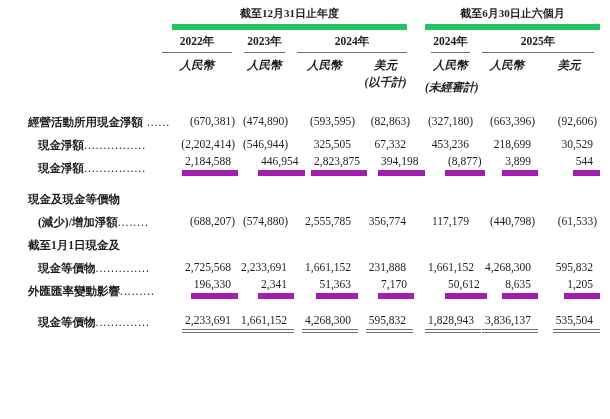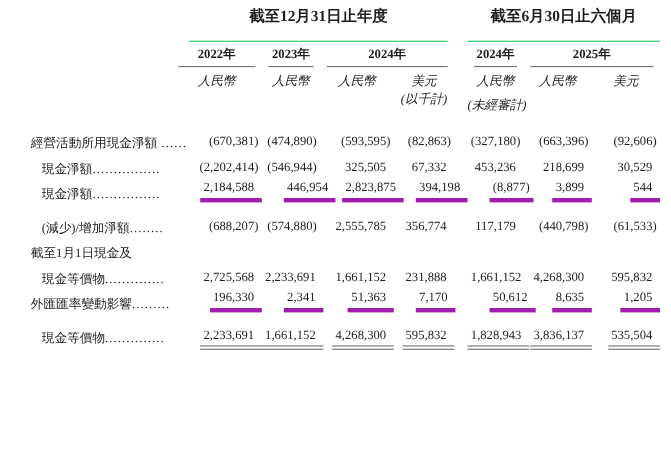--- a/index.html
+++ b/index.html
@@ -12,47 +12,47 @@
   .page{width:610px;height:419px;position:relative;}
   table.fin{
     border-collapse:collapse;table-layout:fixed;
     margin:6px 0 0 28px;width:572px;
     font-size:11.5px;
   }
   th,td{padding:0;margin:0;}
   thead th{vertical-align:bottom;font-weight:bold;text-align:center;}
   
   .grp-line{
-    border-bottom:1px solid #22c55e;
-    padding-bottom:13px;white-space:nowrap;font-size:14px;
+    border-bottom:6px solid #22c55e;
+    padding-bottom:3px;white-space:nowrap;font-size:11px;
   }
   .grp-annual .grp-line{margin:0 6px 0 16px;}
   .grp-interim .grp-line{margin:0;}
   
   tr.year-row th{padding-top:4px;}
   .yr-line{
     border-bottom:1px solid #6f6f6f;
     padding-bottom:3px;margin:0 6px;white-space:nowrap;
   }
   
-  tr.cur-row th{vertical-align:top;padding-top:5px;padding-bottom:12px;font-weight:normal;}
+  tr.cur-row th{vertical-align:top;padding-top:5px;padding-bottom:12px;font-weight:bold;}
   .cur{font-style:italic;white-space:nowrap;}
   .sub{font-style:italic;margin-top:2px;white-space:nowrap;}
   .sub-low{margin-top:7px;}
   
   tr.data-tr{height:23px;}
   tr.data-tr td{vertical-align:bottom;}
   td.lbl{white-space:nowrap;text-align:left;overflow:visible;}
-  td.lbl .lt{font-weight:normal;}
+  td.lbl .lt{font-weight:bold;}
   td.lbl .dots{font-weight:normal;letter-spacing:1px;}
   td.lbl.indent{padding-left:10px;}
   td.val{text-align:right;white-space:nowrap;}
   .v{display:inline-block;padding:1px 3px 2px 3px;line-height:14px;}
   .v.pad{padding-right:7px;}
-  .v.ul1{border-bottom:4px solid #a21caf;margin-left:20px;}
+  .v.ul1{border-bottom:6px solid #a21caf;margin-left:20px;}
   .v.ul2{border-bottom:1px solid #6f6f6f;position:relative;}
   .v.ul2::after{
     content:"";position:absolute;left:0;right:0;bottom:-4px;height:1px;background:#6f6f6f;
   }
   tr.spacer{height:8px;}
 </style>
 </head>
 <body>
 
 <div class="page">
@@ -157,20 +157,23 @@
           <td class="val"><span class="v ul1 pad">394,198</span></td>
           <td></td>
           <td class="val"><span class="v ul1">(8,877)</span></td>
           <td class="val"><span class="v ul1 pad">3,899</span></td>
           <td class="val"><span class="v ul1 pad">544</span></td>
         </tr>
         <tr class="spacer">
           <td colspan="9"></td>
         </tr>
         <tr class="data-tr">
+          <td class="lbl" colspan="9"><span class="lt">現金及現金等價物</span></td>
+        </tr>
+        <tr class="data-tr">
           <td class="lbl indent"><span class="lt">(減少)/增加淨額</span><span class="dots">........</span></td>
           <td class="val"><span class="v">(688,207)</span></td>
           <td class="val"><span class="v">(574,880)</span></td>
           <td class="val"><span class="v pad">2,555,785</span></td>
           <td class="val"><span class="v pad">356,774</span></td>
           <td></td>
           <td class="val"><span class="v pad">117,179</span></td>
           <td class="val"><span class="v">(440,798)</span></td>
           <td class="val"><span class="v">(61,533)</span></td>
         </tr>

